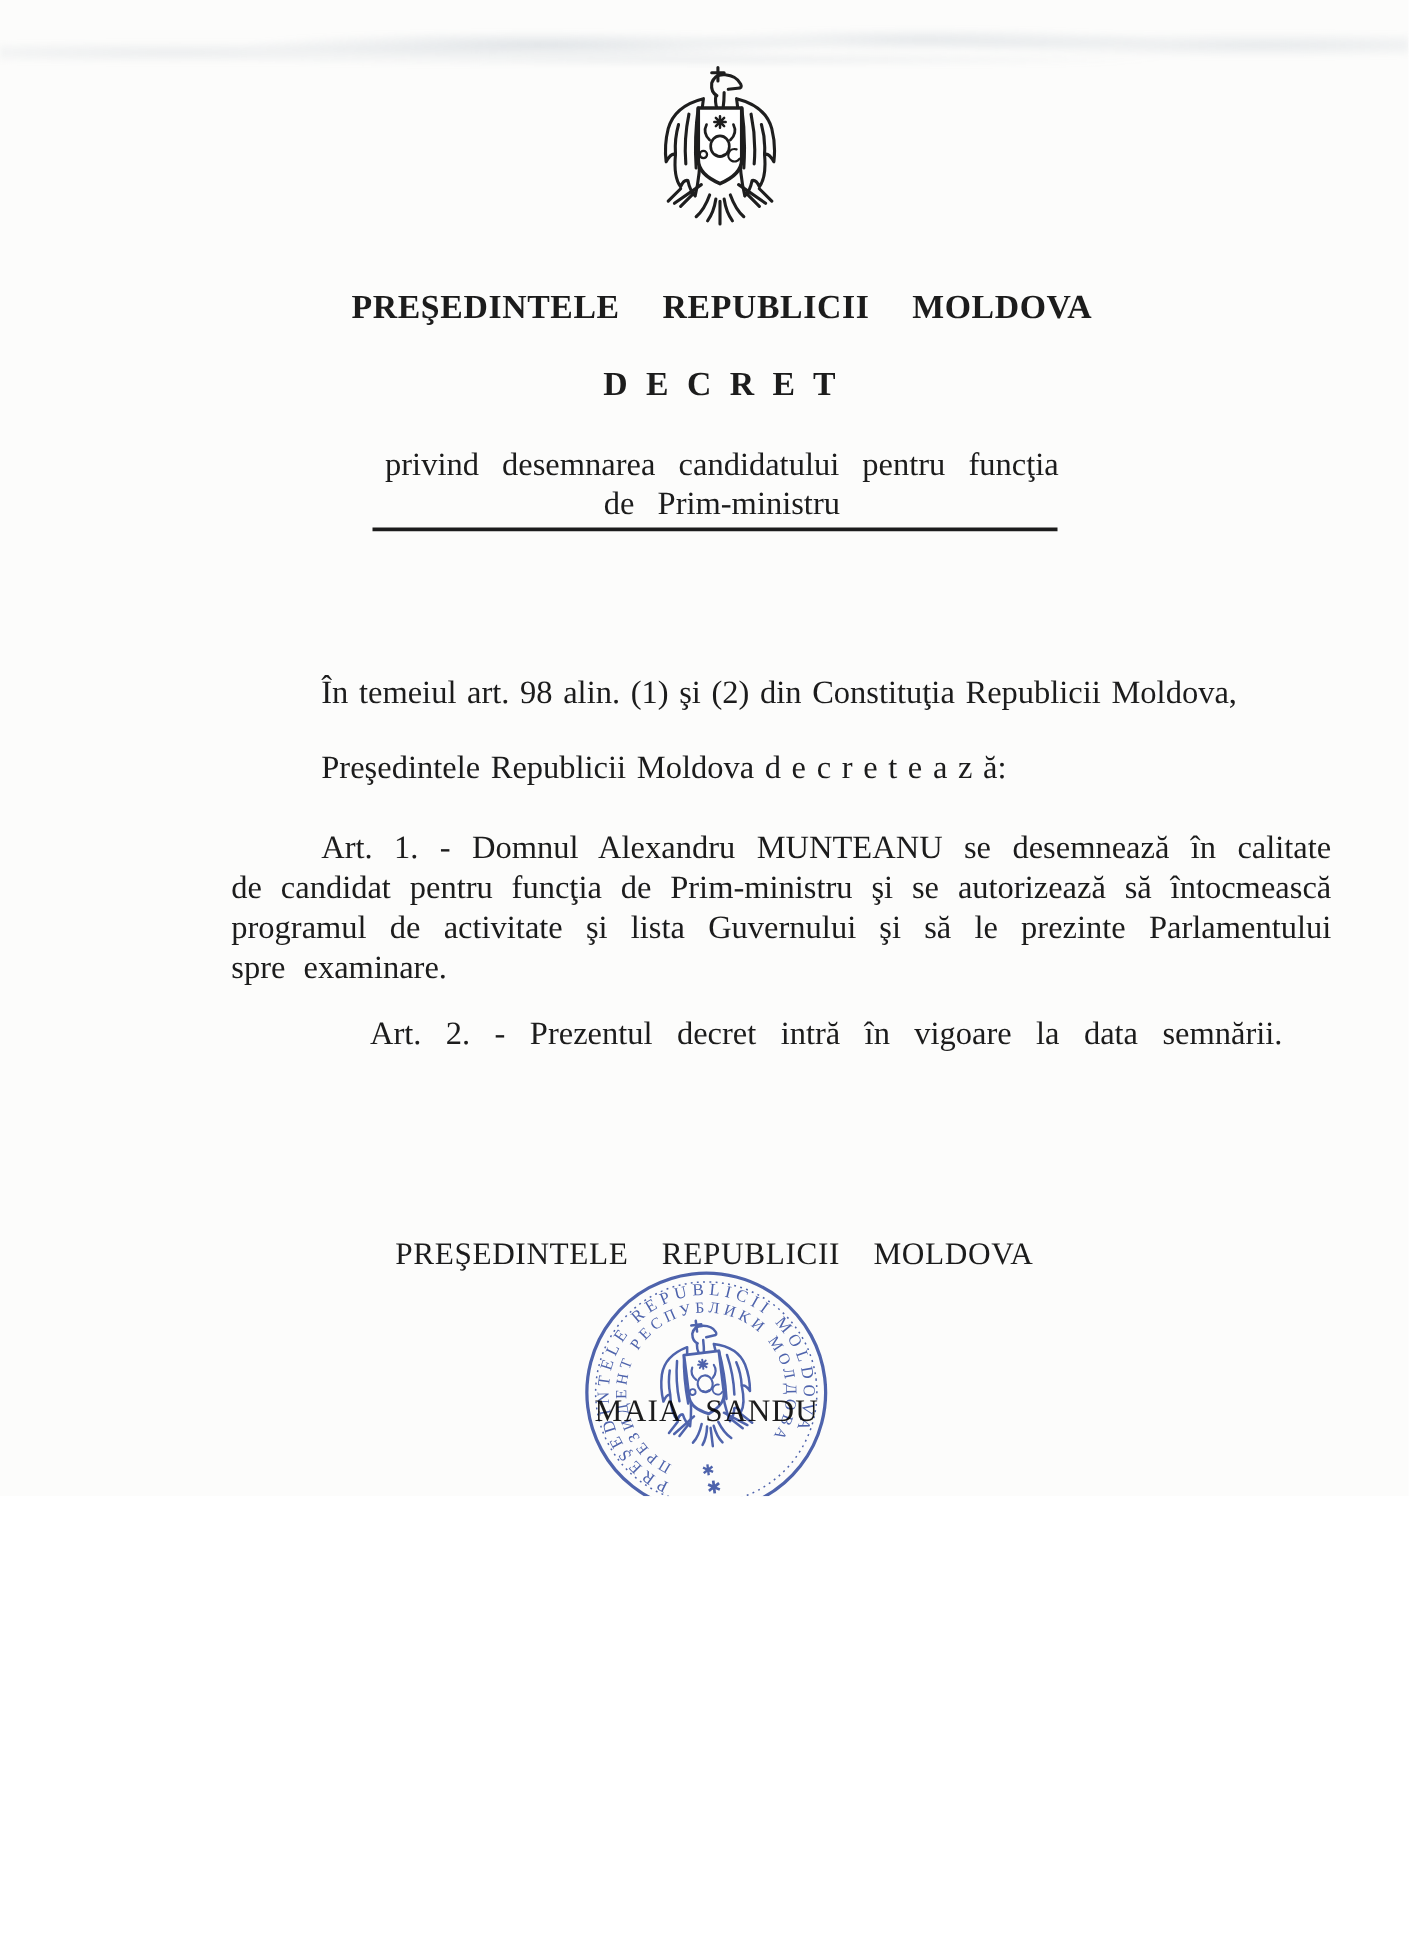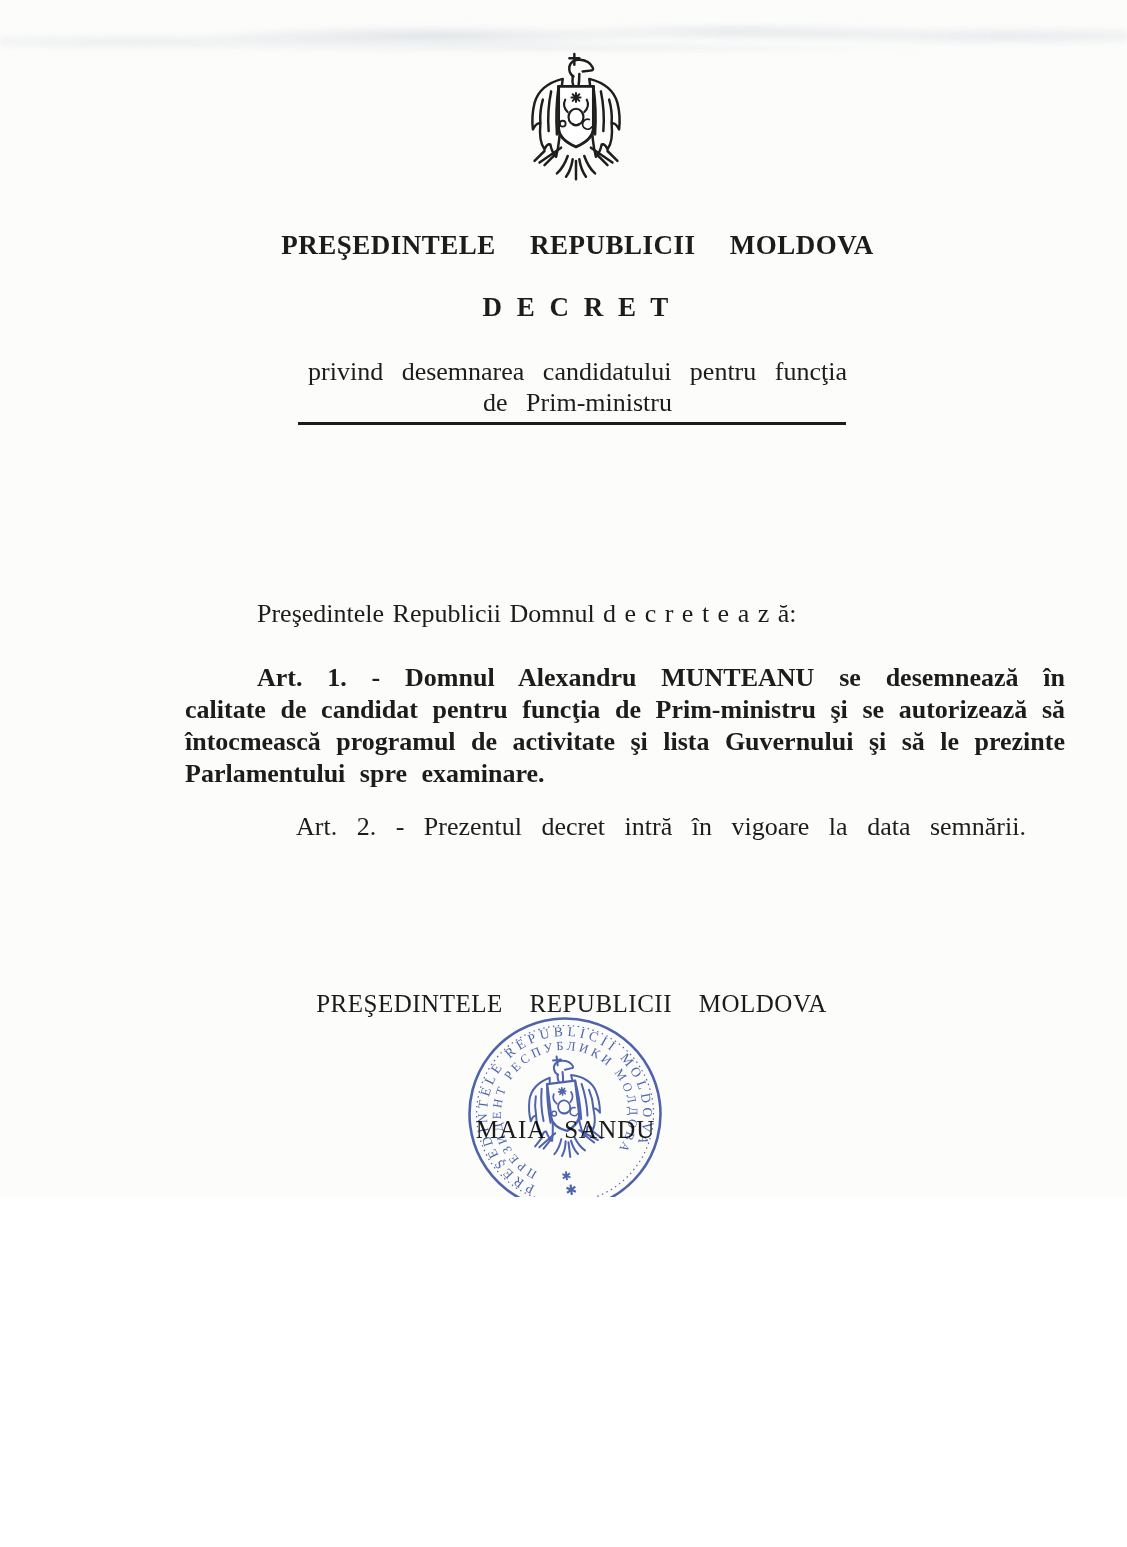--- a/index.html
+++ b/index.html
@@ -25,21 +25,21 @@
 
   .centered { position:absolute; width:1127px; text-align:center; }
   .authority-title { left:14px; top:228px; font-size:27px; font-weight:bold; word-spacing:27px; letter-spacing:.5px; line-height:34px; }
   .doc-type      { left:14px; top:290px; font-size:27px; font-weight:bold; letter-spacing:4px; line-height:34px; }
   .subject       { left:14px; top:356px; font-size:26px; word-spacing:12px; line-height:31px; }
   .subject-underline { position:absolute; left:298px; top:422px; width:548px; height:3px; background:#1c1c1c; }
 
   .bodytext { position:absolute; left:185px; width:880px; font-size:26px; line-height:32px; text-indent:72px; }
   .preamble  { top:512px; word-spacing:2px; }
   .enacting  { top:572px; word-spacing:2px; }
-  .article-1 { top:636px; text-align:justify; word-spacing:8px;font-weight:bold; }
+  .article-1 { top:636px; text-align:justify; word-spacing:8px; }
   .article-2 { top:785px; word-spacing:13px;text-align:center; }
 
   .sig-title { left:8px; top:990px; font-size:25px; word-spacing:20px; letter-spacing:.5px; z-index:1; }
   .signer    { left:2px; top:1116px; font-size:25px; word-spacing:12px; letter-spacing:1px; z-index:1; }
 
   .stamp {
     position:absolute; left:465px; top:1014px; width:200px; height:200px;
     transform:rotate(-7deg); mix-blend-mode:multiply; opacity:.9; z-index:2;
   }
   .stamp svg { width:200px; height:200px; color:#3b53a6; }
@@ -102,22 +102,23 @@
   <div class="centered authority-title">PREŞEDINTELE REPUBLICII MOLDOVA</div>
 
   <div class="centered doc-type">D E C R E T</div>
 
   <div class="centered subject">
     <div>privind desemnarea candidatului pentru funcţia</div>
     <div>de Prim-ministru</div>
   </div>
   <div class="subject-underline"></div>
 
+  <p class="bodytext preamble">În temeiul art. 98 alin. (1) şi (2) din Constituţia Republicii Moldova,</p>
 
-  <p class="bodytext enacting">Preşedintele Republicii Domnul d e c r e t e a z ă:</p>
+  <p class="bodytext enacting">Preşedintele Republicii Moldova d e c r e t e a z ă:</p>
 
   <p class="bodytext article-1">Art. 1. - Domnul Alexandru MUNTEANU se desemnează în calitate de candidat pentru funcţia de Prim-ministru şi se autorizează să întocmească programul de activitate şi lista Guvernului şi să le prezinte Parlamentului spre examinare.</p>
 
   <p class="bodytext article-2">Art. 2. - Prezentul decret intră în vigoare la data semnării.</p>
 
   <div class="centered sig-title">PREŞEDINTELE REPUBLICII MOLDOVA</div>
 
   <div class="stamp">
     <svg viewBox="0 0 200 200">
       <defs>

